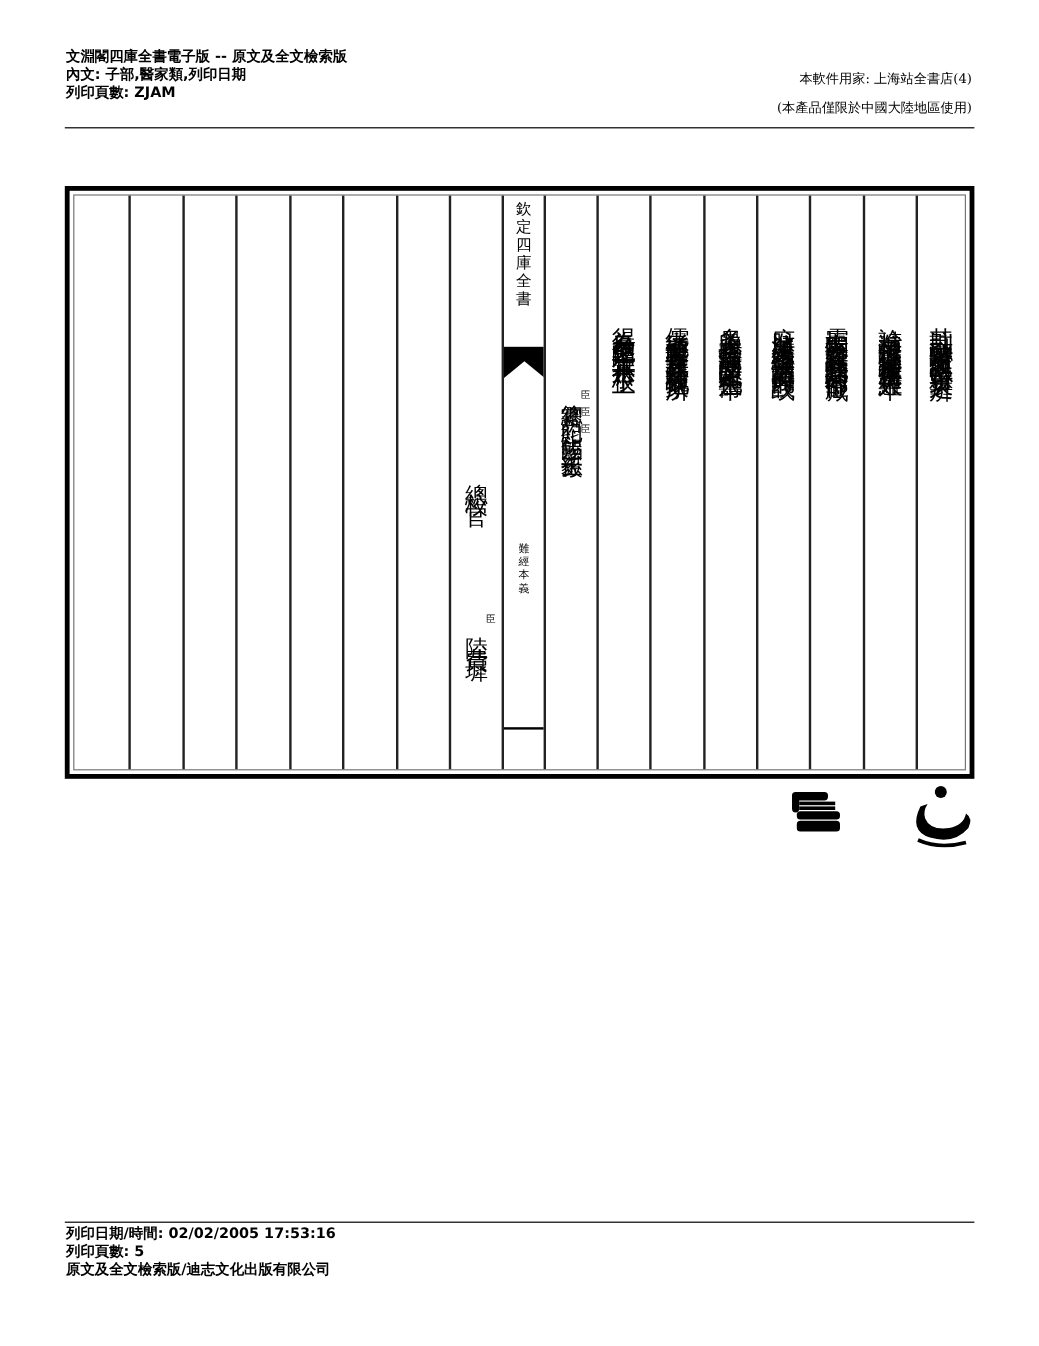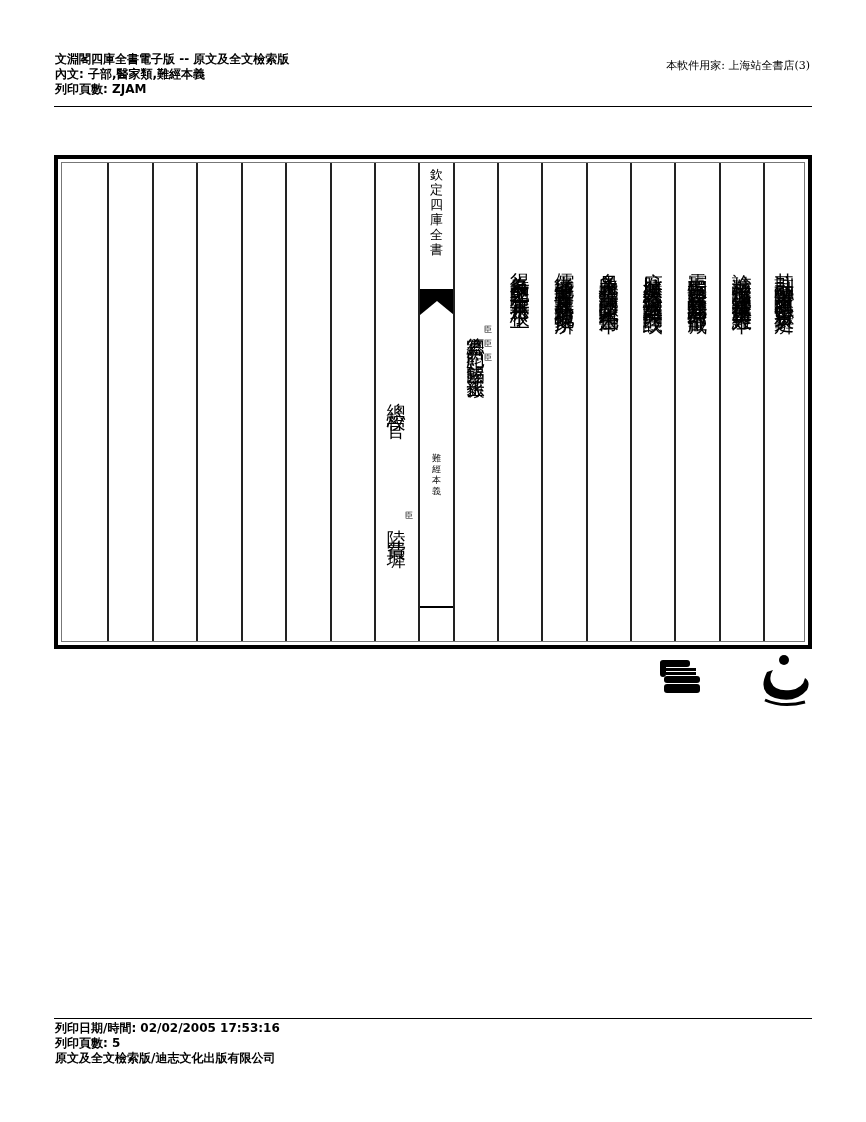--- a/index.html
+++ b/index.html
@@ -1,19 +1,19 @@
 <!DOCTYPE html>
 <html><head>
 <meta charset="utf-8">
 <style>
   html, body { margin:0; padding:0; background:#ffffff; }
   body { width:866px; height:1122px; position:relative; overflow:hidden;
          font-family:"DejaVu Serif", serif; color:#000; }
 
-  .header-left { position:absolute; left:55px; top:52px; font-family:"DejaVu Sans", sans-serif;
+  .header-left { position:absolute; left:55px; top:40px; font-family:"DejaVu Sans", sans-serif;
                  font-weight:bold; font-size:12px; line-height:15px; }
   .header-right { position:absolute; right:56px; top:54px; font-family:"DejaVu Serif", serif;
                   font-size:11px; line-height:24px; text-align:right; }
   .header-rule { position:absolute; left:54px; top:106px; width:758px; height:1px; background:#000; }
 
   .frame { position:absolute; left:54px; top:155px; width:758px; height:494px;
            border:4px solid #000; box-sizing:border-box; background:#fff; }
   .frame-inner { position:absolute; left:3px; top:3px; right:3px; bottom:3px;
                  border:1px solid #777; }
 
@@ -39,25 +39,26 @@
 
   .footer-rule { position:absolute; left:54px; top:1018px; width:758px; height:1px; background:#000; }
   .footer { position:absolute; left:55px; top:1021px; font-family:"DejaVu Sans", sans-serif;
             font-weight:bold; font-size:12px; line-height:15px; }
 </style>
 </head>
 <body>
 
 <div class="header-left">
   <div>文淵閣四庫全書電子版 -- 原文及全文檢索版</div>
-  <div>內文: 子部,醫家類,難經本義</div>
+  <div>內文: 子部,醫家類,列印日期</div>
   <div>列印頁數: ZJAM</div>
 </div>
 <div class="header-right">
-  <div>本軟件用家: 上海站全書店(3)</div>
+  <div>本軟件用家: 上海站全書店(4)</div>
+  <div>(本產品僅限於中國大陸地區使用)</div>
 </div>
 <div class="header-rule"></div>
 
 <div class="frame">
   <div class="frame-inner" id="grid">
 
     <div class="col" style="left:0;width:45px;border-left:none;"></div>
     <div class="col" style="left:45px;width:45px;"></div>
     <div class="col" style="left:90px;width:44px;"></div>
     <div class="col" style="left:134px;width:45px;"></div>

